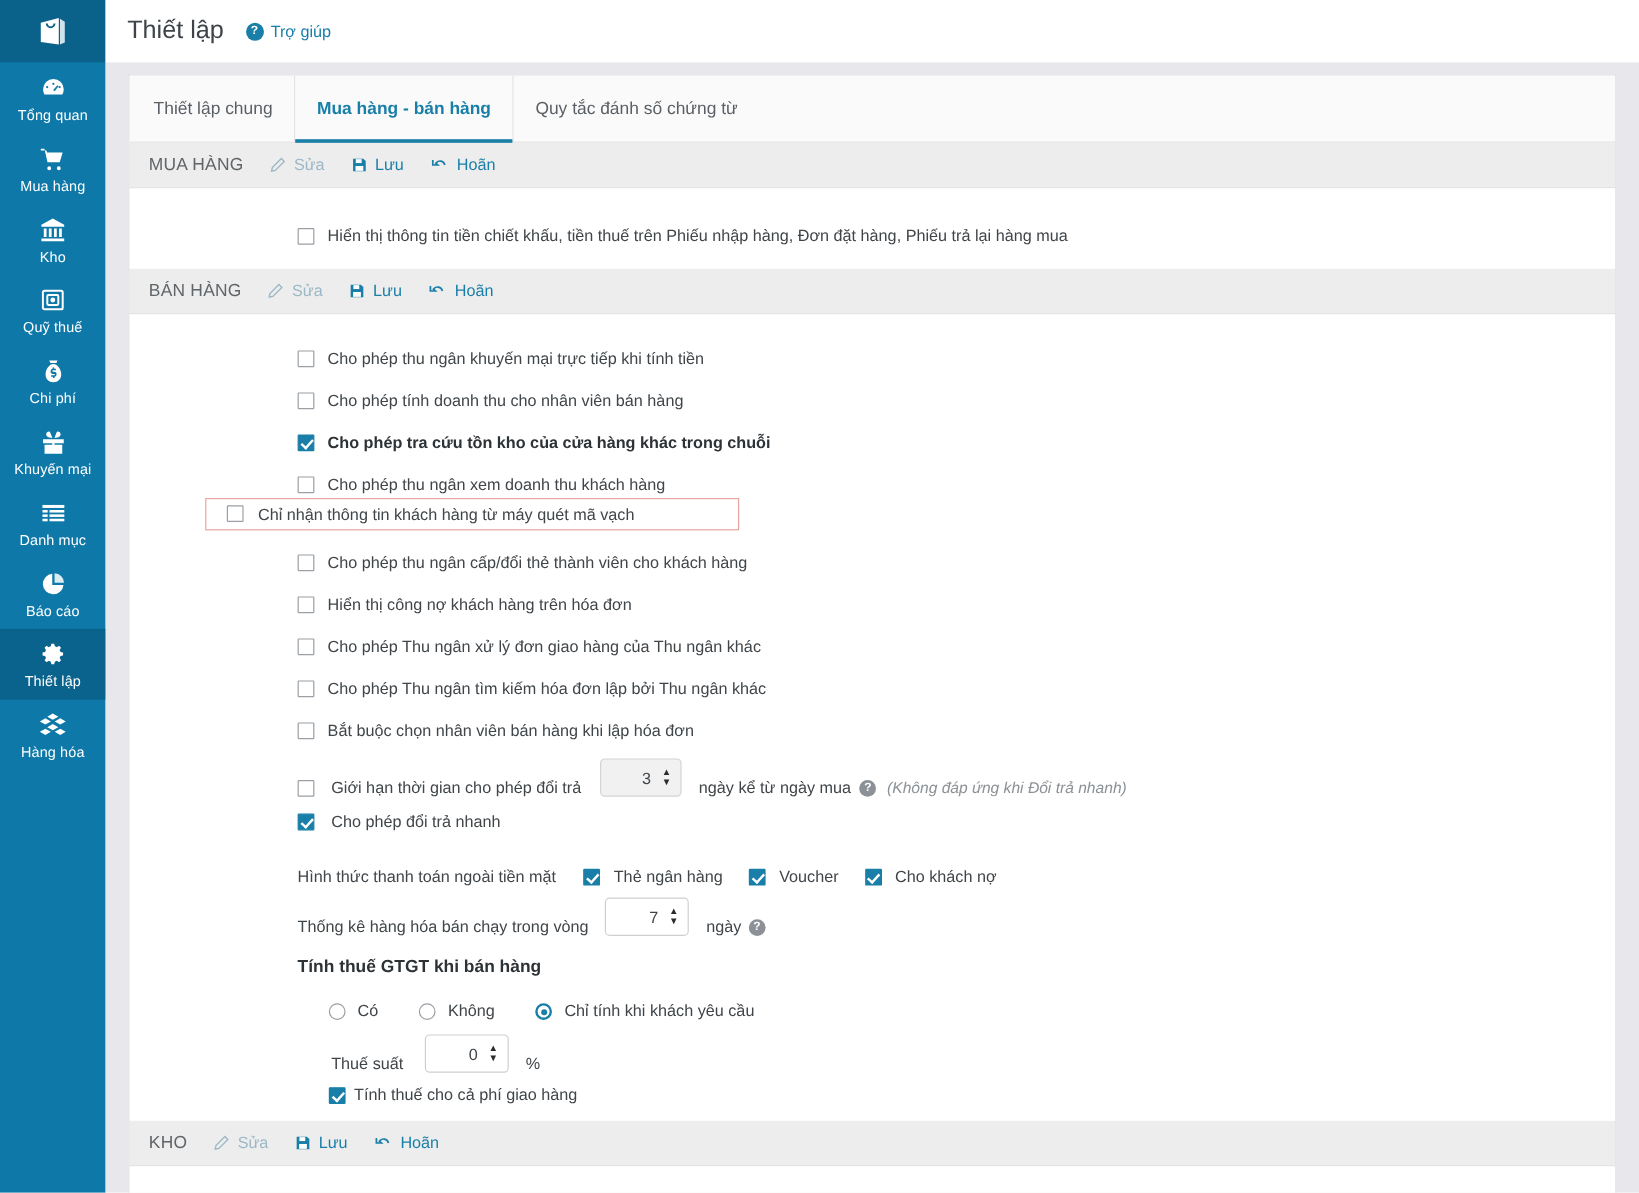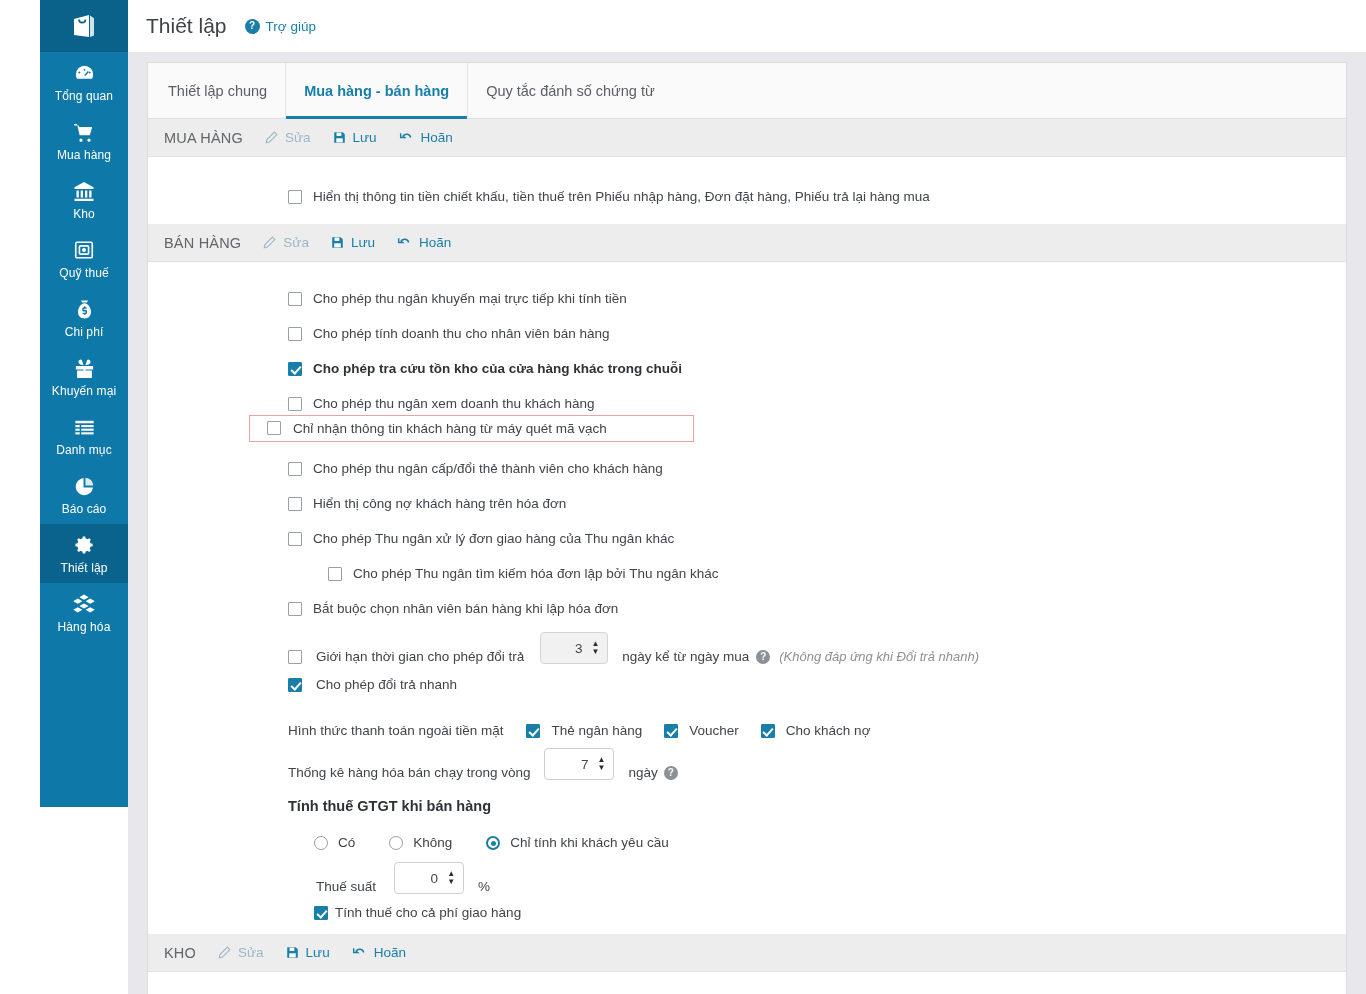--- a/index.html
+++ b/index.html
@@ -11,25 +11,24 @@
     background: #ffffff;
     font-family: "Liberation Sans", "DejaVu Sans", sans-serif;
     font-size: 13px;
     color: #333333;
     -webkit-font-smoothing: antialiased;
   }
   .app { display: flex; width: 1366px; height: 994px; }
 
   
   .sidebar {
-    width: 88px; min-width: 88px; height: 807px;
+    width: 88px; min-width: 88px; height: 994px;
     background: #0e79a8;
     display: flex; flex-direction: column;
     align-items: stretch;
-    margin-left: 40px;
   }
   .logo-box {
     height: 52px; background: #0a6189;
     display: flex; align-items: center; justify-content: center;
   }
   .logo-box svg { display:block; }
   .nav-item {
     padding: 9px 2px 8px 2px;
     display: flex; flex-direction: column; align-items: center; justify-content: center;
     color: #ffffff; cursor: pointer;
@@ -121,21 +120,21 @@
   }
   .radio.checked { border-color:#1a7fa8; border-width: 2px; }
   .radio.checked::after {
     content:""; position:absolute; left:2.5px; top:2.5px; width:5px; height:5px;
     border-radius:50%; background:#1a7fa8;
   }
   .rd-label { margin-left: 10px; font-size: 13.5px; color:#3f4549; cursor:pointer; }
 
   .highlight-box {
     border: 1px solid #e8a5a0; background:#fff;
-    margin-left: 101px; padding: 5px 10px 5px 17px; width: 445px;
+    margin-left: 63px; padding: 5px 10px 5px 17px; width: 445px;
     display:flex; align-items:flex-start;
   }
   .highlight-box .cb-label { margin-left: 12px; }
 
   
   .spinner {
     display:inline-flex; align-items:center; justify-content:flex-end;
     height: 32px; border:1px solid #cfcfcf; border-radius:4px;
     background:#ffffff; padding: 0 8px 0 10px; min-width: 68px;
   }
@@ -370,21 +369,21 @@
             <span class="cb-label">Cho phép thu ngân cấp/đổi thẻ thành viên cho khách hàng</span>
           </div>
           <div class="row" style="margin-bottom:7px;">
             <span class="cbox"></span>
             <span class="cb-label">Hiển thị công nợ khách hàng trên hóa đơn</span>
           </div>
           <div class="row" style="margin-bottom:7px;">
             <span class="cbox"></span>
             <span class="cb-label">Cho phép Thu ngân xử lý đơn giao hàng của Thu ngân khác</span>
           </div>
-          <div class="row" style="margin-bottom:7px;margin-left:40px;">
+          <div class="row" style="margin-bottom:7px;">
             <span class="cbox"></span>
             <span class="cb-label">Cho phép Thu ngân tìm kiếm hóa đơn lập bởi Thu ngân khác</span>
           </div>
           <div class="row" style="margin-bottom:6px;">
             <span class="cbox"></span>
             <span class="cb-label">Bắt buộc chọn nhân viên bán hàng khi lập hóa đơn</span>
           </div>
 
           <div class="row" style="min-height:42px;">
             <span class="cbox"></span>

